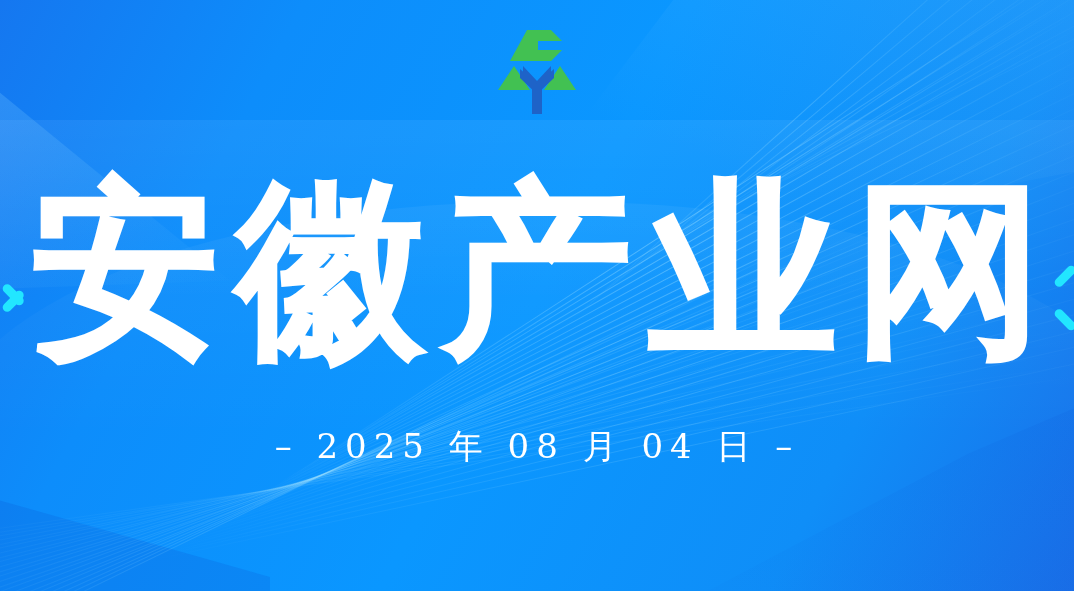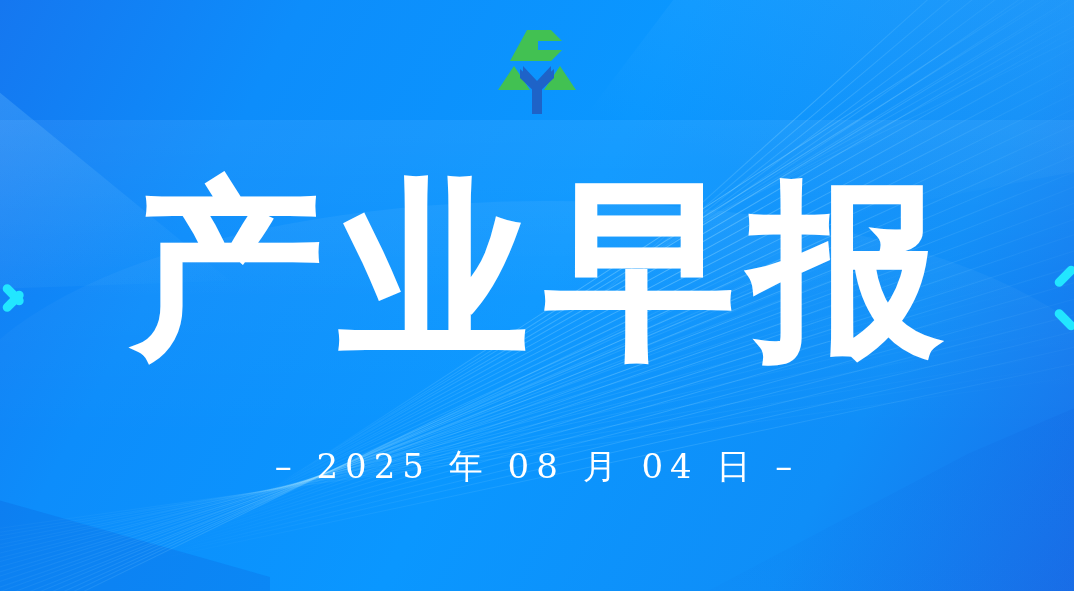--- a/index.html
+++ b/index.html
@@ -87,21 +87,21 @@
     text-indent:18px;
     white-space:nowrap;
     -webkit-text-stroke:3px #ffffff;
   }
 
   
   .dateline{
     position:absolute;left:0;right:0;top:424px;
     text-align:center;color:#ffffff;
     font-family:"DejaVu Serif","Liberation Serif",serif;
-    font-size:34px;letter-spacing:7px;white-space:nowrap;margin-top:20px;
+    font-size:34px;letter-spacing:7px;white-space:nowrap;
   }
 
   
   .chev{position:absolute;top:272px;width:30px;height:52px;}
   .chev span{
     position:absolute;left:0;top:0;width:30px;height:52px;
   }
   .chev span::before,.chev span::after{
     content:"";position:absolute;left:4px;width:26px;height:9px;border-radius:5px;
     background:#22e6ff;
@@ -209,17 +209,17 @@
         <path d="M64 38 L48 62 L80 62 Z" fill="#42c152"></path>
 
         <path d="M55 2 L66 13 L42 13 L42 22 L66 22 L55 33 L14 33 L31 2 Z" fill="#42c152"></path>
 
         <path d="M24 41 L41 56 L58 41 L58 50 L41 66 L24 50 Z" fill="#1e63c8"></path>
       </svg>
     </div>
 
   </div>
 
-  <div class="headline">产业早报</div>
+  <div class="headline">安徽产业网</div>
 
   <div class="dateline">– 2025 年 08 月 04 日 –</div>
 
 </div>
 
 </body></html>

